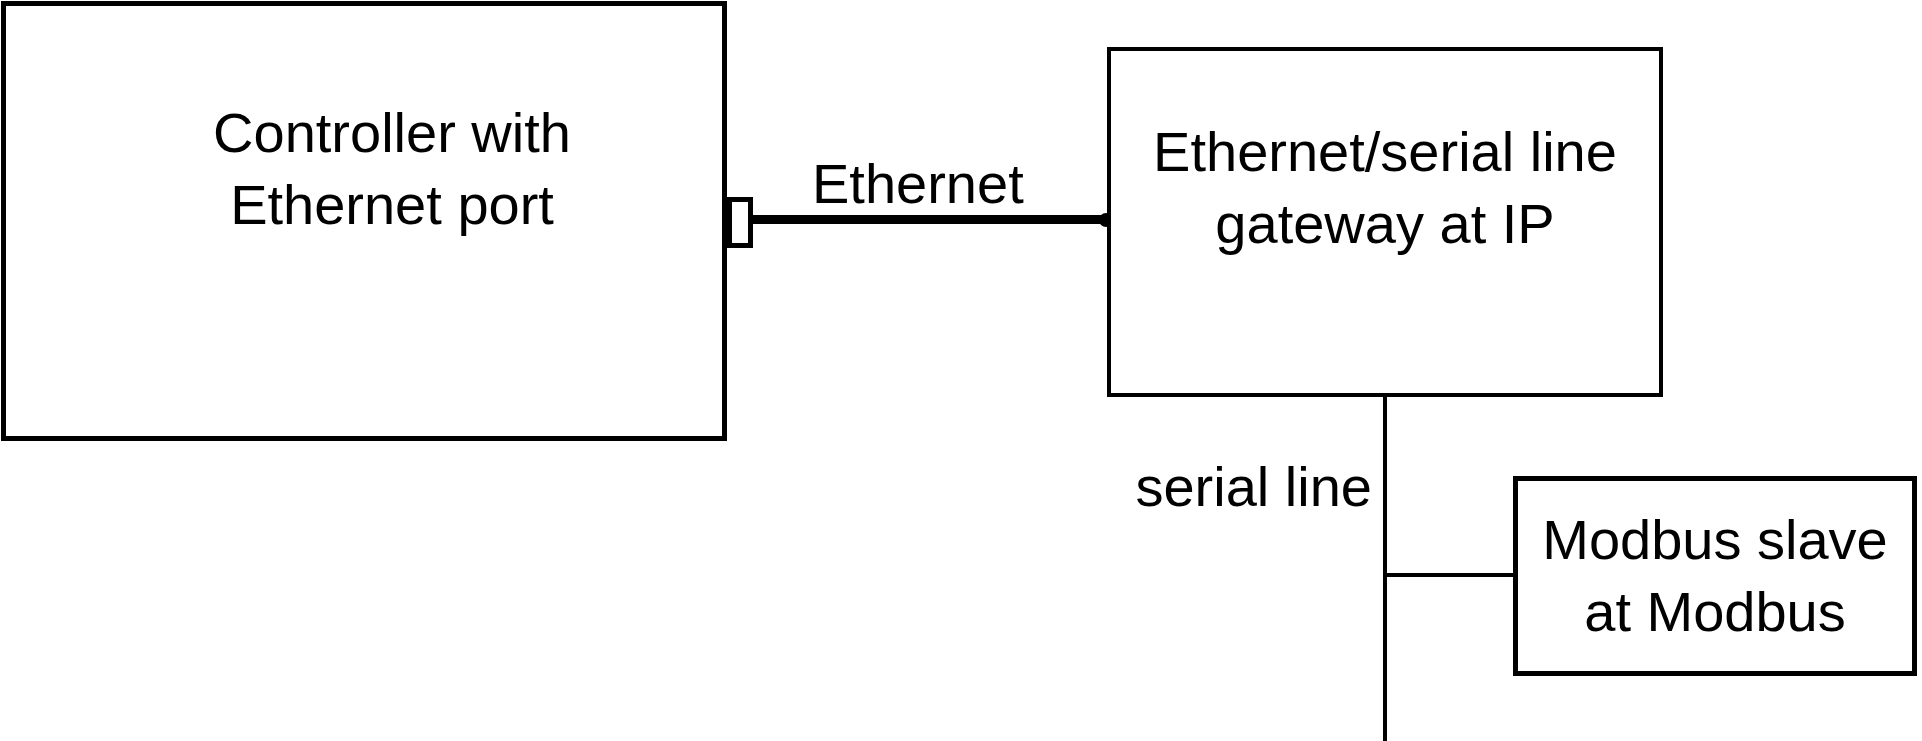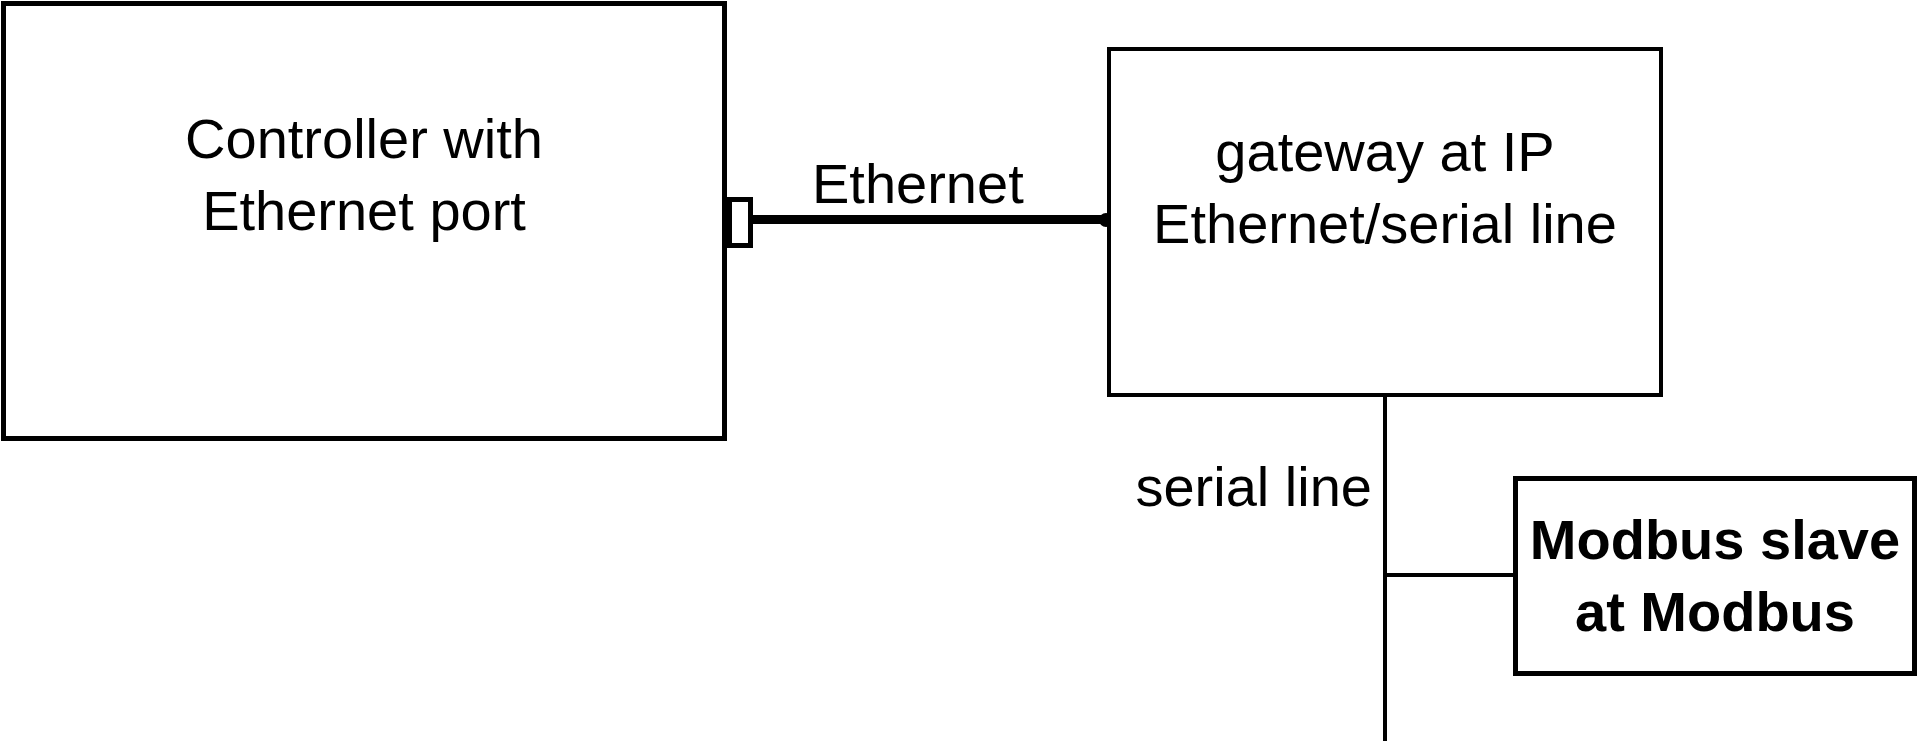--- a/index.html
+++ b/index.html
@@ -39,21 +39,21 @@
   .dot{
     position:absolute;
     width:14px;
     height:14px;
     border-radius:50%;
     background:var(--ink);
   }
 
   
   .controller-box{left:1px; top:1px; width:726px; height:440px;}
-  .controller-label{left:1px; top:103px; width:726px;}
+  .controller-label{left:1px; top:97px; width:726px;padding-left:28px;}
 
   
   .port-connector{left:727px; top:197px; width:26px; height:51px; border-width:5px;}
 
   
   .ethernet-line{left:753px; top:215px; width:354px; height:9px;}
   .ethernet-dot{left:1099px; top:213px;}
   .ethernet-label{left:812px; top:148px;}
 
   
@@ -62,43 +62,43 @@
 
   
   .serial-line{left:1383px; top:395px; width:4px; height:346px;}
   .serial-label{right:550px; top:451px;}
 
   
   .serial-branch{left:1385px; top:573px; width:128px; height:4px;}
 
   
   .modbus-box{left:1513px; top:476px; width:404px; height:200px;}
-  .modbus-label{left:1513px; top:504px; width:404px;font-weight:bold;}
+  .modbus-label{left:1513px; top:504px; width:404px;}
 </style>
 </head>
 <body>
 
 <div class="canvas">
 
   <div class="box controller-box"></div>
   <div class="label label--center controller-label">
     <div>Controller with</div>
     <div>Ethernet port</div>
   </div>
 
   <div class="box port-connector"></div>
 
   <div class="line ethernet-line"></div>
   <div class="dot ethernet-dot"></div>
   <div class="label ethernet-label">Ethernet</div>
 
   <div class="box box--thin gateway-box"></div>
   <div class="label label--center gateway-label">
+    <div>Ethernet/serial line</div>
     <div>gateway at IP</div>
-    <div>Ethernet/serial line</div>
   </div>
 
   <div class="line serial-line"></div>
   <div class="label label--right serial-label">serial line</div>
 
   <div class="line serial-branch"></div>
 
   <div class="box modbus-box"></div>
   <div class="label label--center modbus-label">
     <div>Modbus slave</div>

